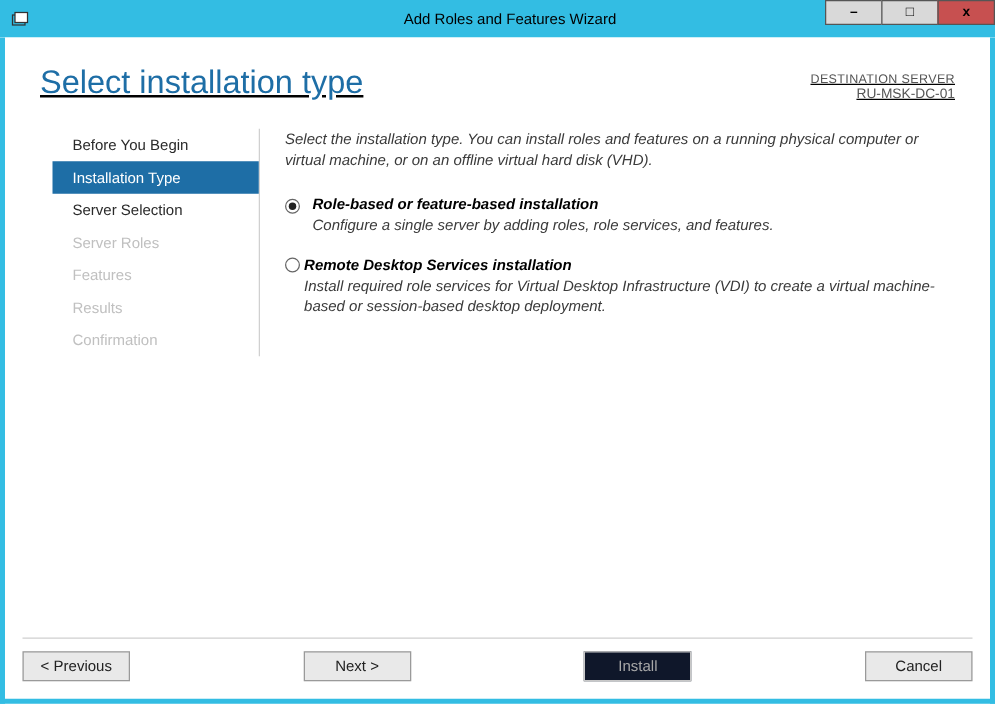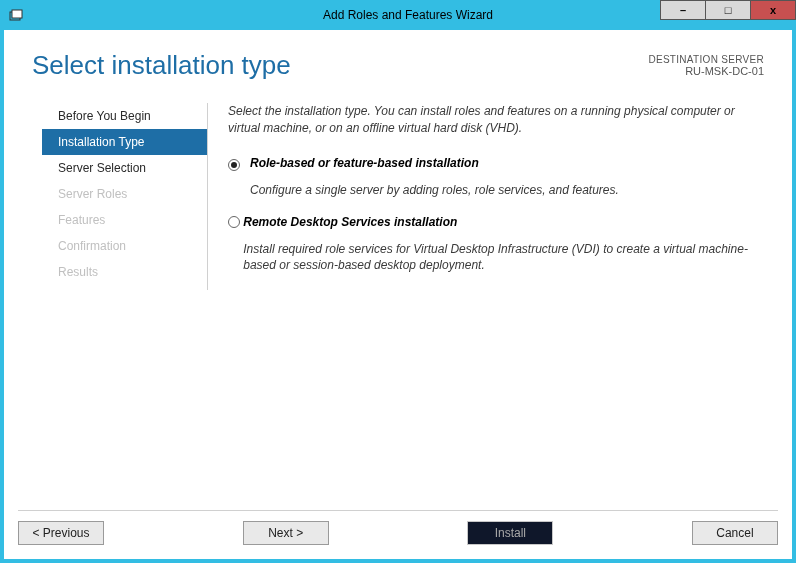--- a/index.html
+++ b/index.html
@@ -9,41 +9,41 @@
 .titlebar .app-icon { width: 16px; height: 14px; margin-left: 8px; position: relative; }
 .titlebar .app-icon svg { display: block; }
 .titlebar .title { position: absolute; left: 0; right: 0; text-align: center; font-size: 12px; color: #000; padding-left: 20px; }
 .titlebar .win-controls { position: absolute; right: 0; top: 0; display: flex; height: 20px; }
 .titlebar .win-btn { width: 46px; height: 20px; border: 1px solid #555; display: flex; align-items: center; justify-content: center; font-size: 11px; background: #d9d9d9; margin-left: -1px; }
 .titlebar .win-btn.close { background: #c75050; color: #000; }
 .titlebar .win-btn .glyph { font-weight: bold; }
 
 .outer { border: 4px solid #33bde3; border-top: none; width: 796px; height: 533px; background: #fff; position: relative; padding: 10px; }
 
-.header-row { display: flex; justify-content: space-between; align-items: center; padding: 10px 18px 0 18px; }
+.header-row { display: flex; justify-content: space-between; align-items: flex-end; padding: 10px 18px 0 18px; text-decoration: underline; }
 .page-title { font-size: 26px; font-weight: 300; color: #1e6ea6; }
 .dest-block { text-align: right; font-size: 10px; color: #555; margin-left: 35px; }
 .dest-label { letter-spacing: 0.3px; }
 .dest-name { color: #555; font-size: 11px; }
 
 .body-row { display: flex; margin-top: 22px; padding-left: 28px; }
 
 .sidebar { width: 166px; border-right: 1px solid #d0d0d0; padding-top: 0; }
 .side-item { height: 26px; line-height: 26px; padding-left: 16px; font-size: 12px; color: #2a2a2a; cursor: pointer; }
 .side-item.selected { background: #1e6ea6; color: #fff; }
 .side-item.disabled { color: #c0c0c0; cursor: default; }
 
 .content { flex: 1; padding: 0 22px 0 20px; font-size: 12px; color: #3a3a3a; font-style: italic; }
 .instruct { line-height: 1.45; margin-bottom: 18px; }
 .radio-block { margin-bottom: 16px; display: flex; }
 .radio-ctrl { width: 22px; padding-top: 1px; }
 .radio-ctrl .r { width: 12px; height: 12px; border: 1px solid #666; border-radius: 50%; display: inline-flex; align-items: center; justify-content: center; }
 .radio-ctrl .r .dot { width: 6px; height: 6px; background: #222; border-radius: 50%; }
 .radio-text .r-title { font-weight: 600; color: #000; font-size: 12px; }
-.radio-text .r-desc { font-size: 12px; color: #3a3a3a; line-height: 1.4; margin-top: 12px; }
+.radio-text .r-desc { font-size: 12px; color: #3a3a3a; line-height: 1.4; margin-top: 2px; }
 
 .footer { position: absolute; left: 14px; right: 14px; bottom: 14px; border-top: 1px solid #d0d0d0; padding-top: 10px; display: flex; justify-content: space-between; gap: 8px; }
 .footer button { width: 86px; height: 24px; font-size: 12px; background: #e9e9e9; border: 1px solid #9a9a9a; color: #222; cursor: pointer; }
 .footer button:disabled { color: #a8a8a8; border-color: #c8c8c8; background: #0f172a; cursor: default; }
 </style>
 </head>
 <body>
 
 <div class="titlebar">
   <span class="app-icon">
@@ -76,22 +76,22 @@
     </div>
   </div>
 
   <div class="body-row">
     <div class="sidebar">
       <div class="side-item">Before You Begin</div>
       <div class="side-item selected">Installation Type</div>
       <div class="side-item">Server Selection</div>
       <div class="side-item disabled">Server Roles</div>
       <div class="side-item disabled">Features</div>
+      <div class="side-item disabled">Results</div>
       <div class="side-item disabled">Confirmation</div>
-      <div class="side-item disabled">Results</div>
     </div>
 
     <div class="content">
       <div class="instruct">Select the installation type. You can install roles and features on a running physical computer or virtual machine, or on an offline virtual hard disk (VHD).</div>
 
       <div class="radio-block">
         <div class="radio-ctrl"><span class="r">
               <span class="dot"></span>
             </span></div>
         <div class="radio-text">

